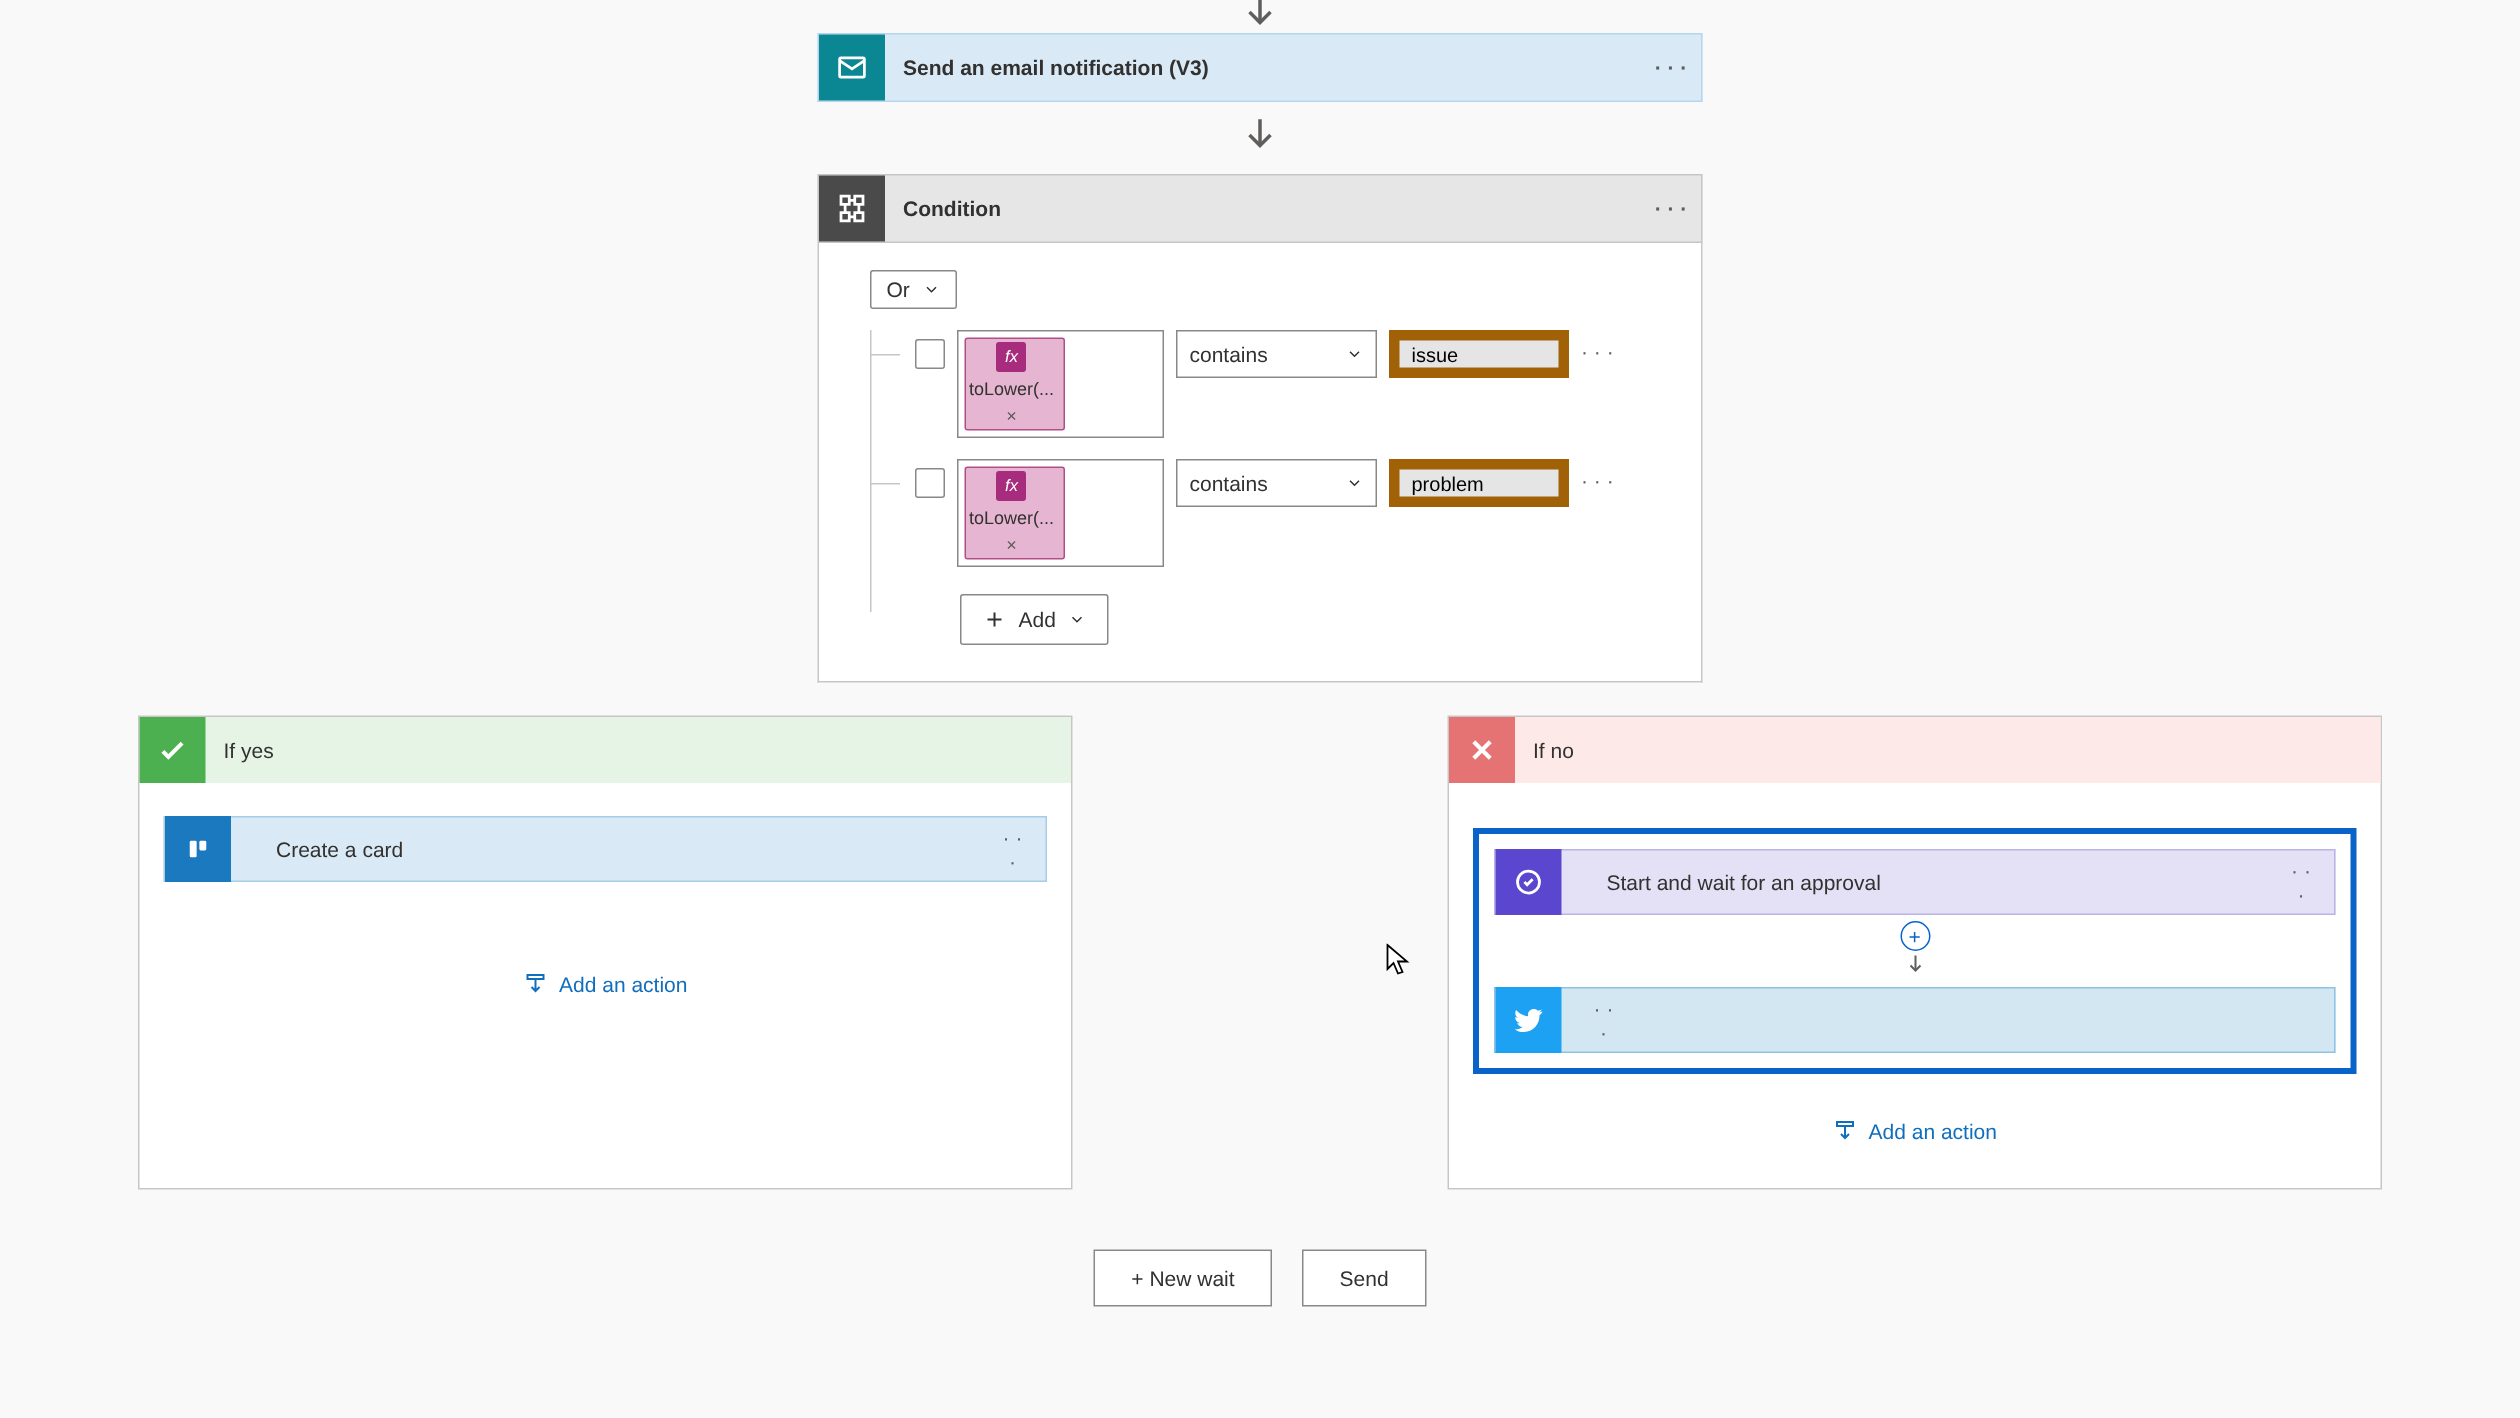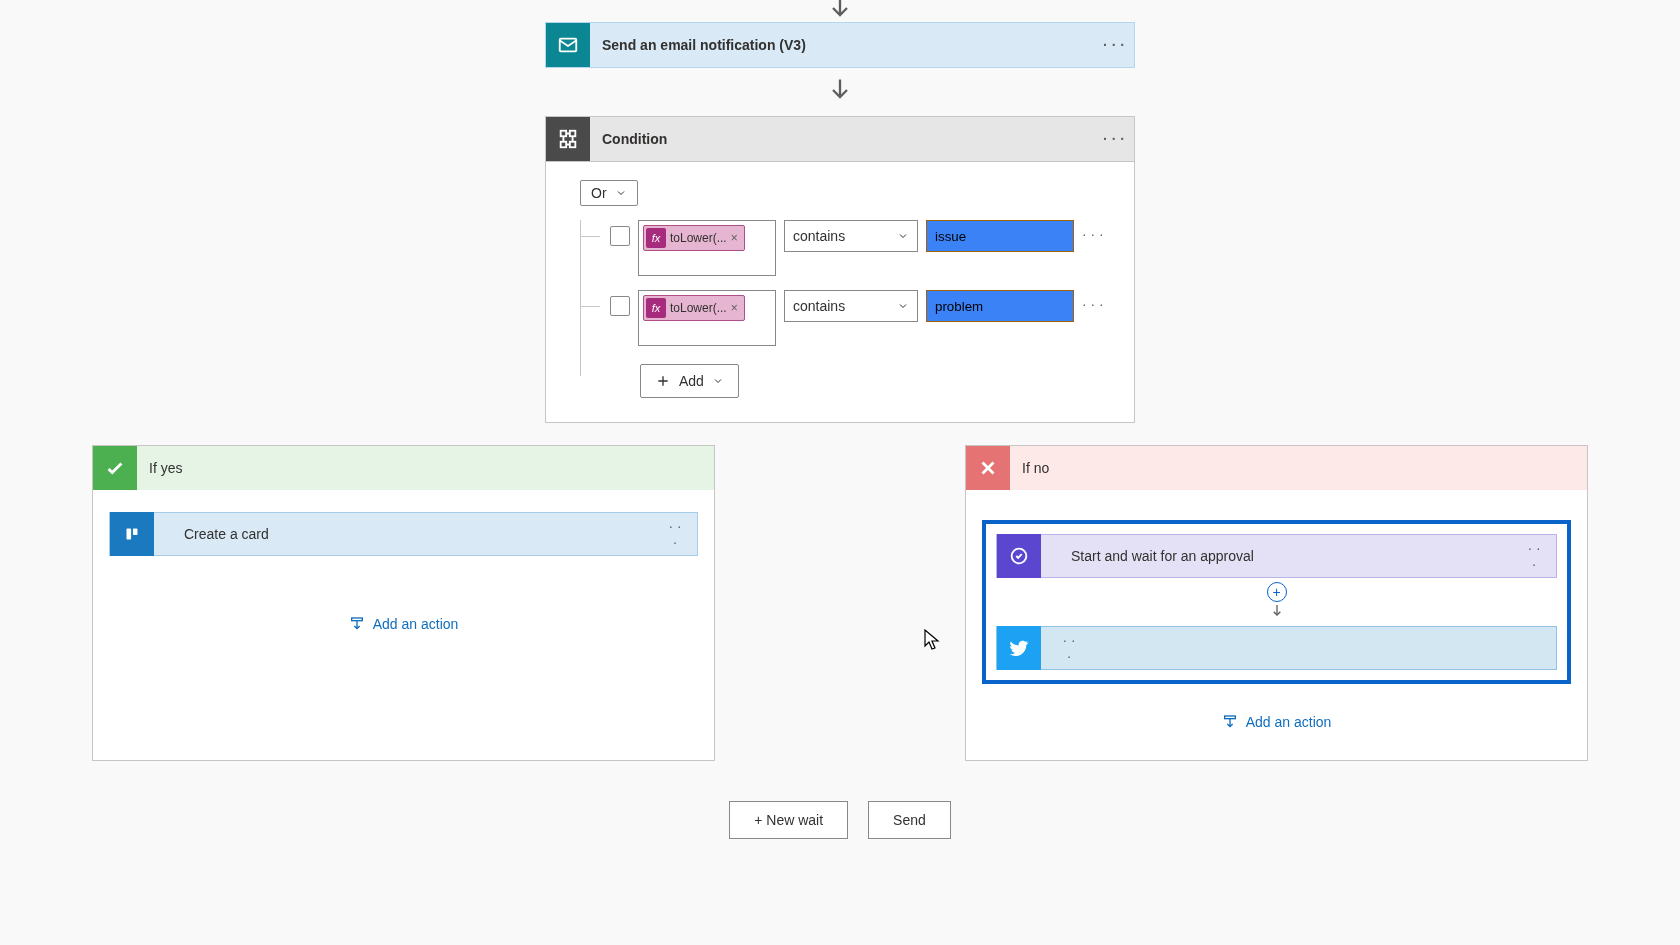--- a/index.html
+++ b/index.html
@@ -72,38 +72,38 @@
   }
   .checkbox { width: 20px; height: 20px; border: 1px solid #8a8886; border-radius: 2px; cursor: pointer; margin-top: 6px; }
 
   .token-box {
     width: 138px; min-height: 56px; border: 1px solid #8a8886; padding: 4px;
   }
   .token-chip {
     background: #e6b5d1; border: 1px solid #b04f87;
     display: inline-flex; align-items: center; gap: 4px;
     border-radius: 2px; padding: 2px 6px 2px 2px;
-    font-size: 12px; color: #323130; max-width: 100%;
+    font-size: 12px; color: #323130; max-width: 100%; flex-direction: column;
   }
   .token-chip .fx {
     width: 20px; height: 20px; background: #a82c7d; color: #fff;
     display: inline-flex; align-items: center; justify-content: center;
     font-style: italic; font-size: 11px; border-radius: 2px;
   }
   .token-chip .tx { white-space: nowrap; overflow: hidden; text-overflow: ellipsis; max-width: 62px; }
   .token-chip .x { cursor: pointer; color: #605e5c; }
 
   .select-box {
     width: 134px; height: 32px; border: 1px solid #8a8886;
     display: flex; align-items: center; justify-content: space-between;
     padding: 0 8px; cursor: pointer; background: #fff;
   }
   .value-input {
-    width: 148px; height: 32px; border: 1px solid #a16207;
-    padding: 0 8px; background: #3b82f6;
+    width: 120px; height: 32px; border: 7px solid #a16207;
+    padding: 0 8px; background: #e5e5e5;
   }
   .row-ellipsis { color: #605e5c; cursor: pointer; padding-top: 6px; }
 
   .add-btn {
     display: inline-flex; align-items: center; gap: 8px;
     border: 1px solid #8a8886; border-radius: 2px;
     padding: 8px 14px; cursor: pointer; background: #fff;
     margin-left: 30px; margin-top: 4px;
   }
 

